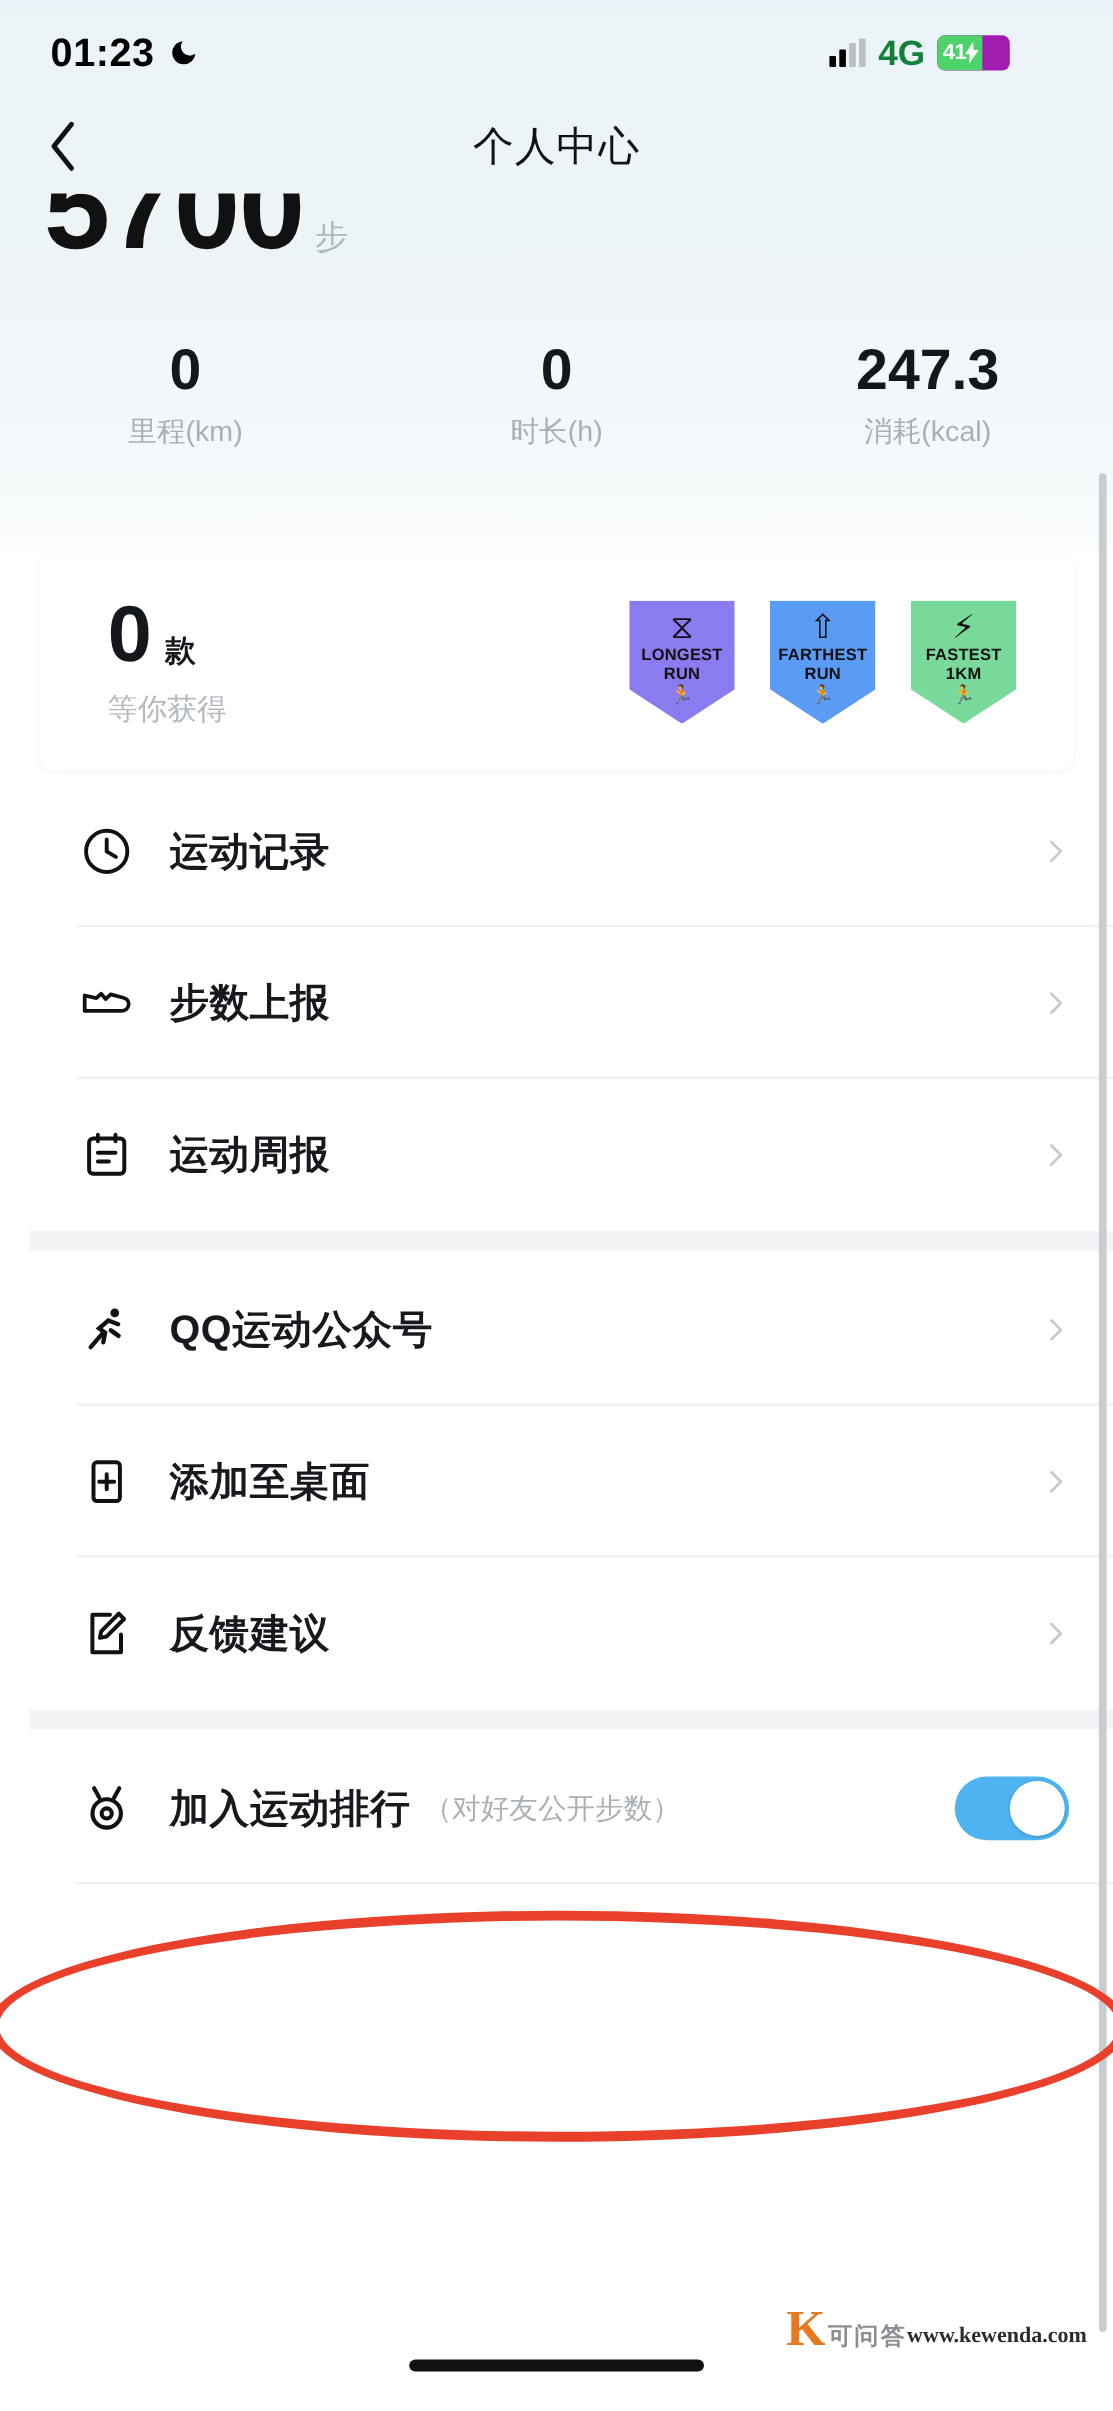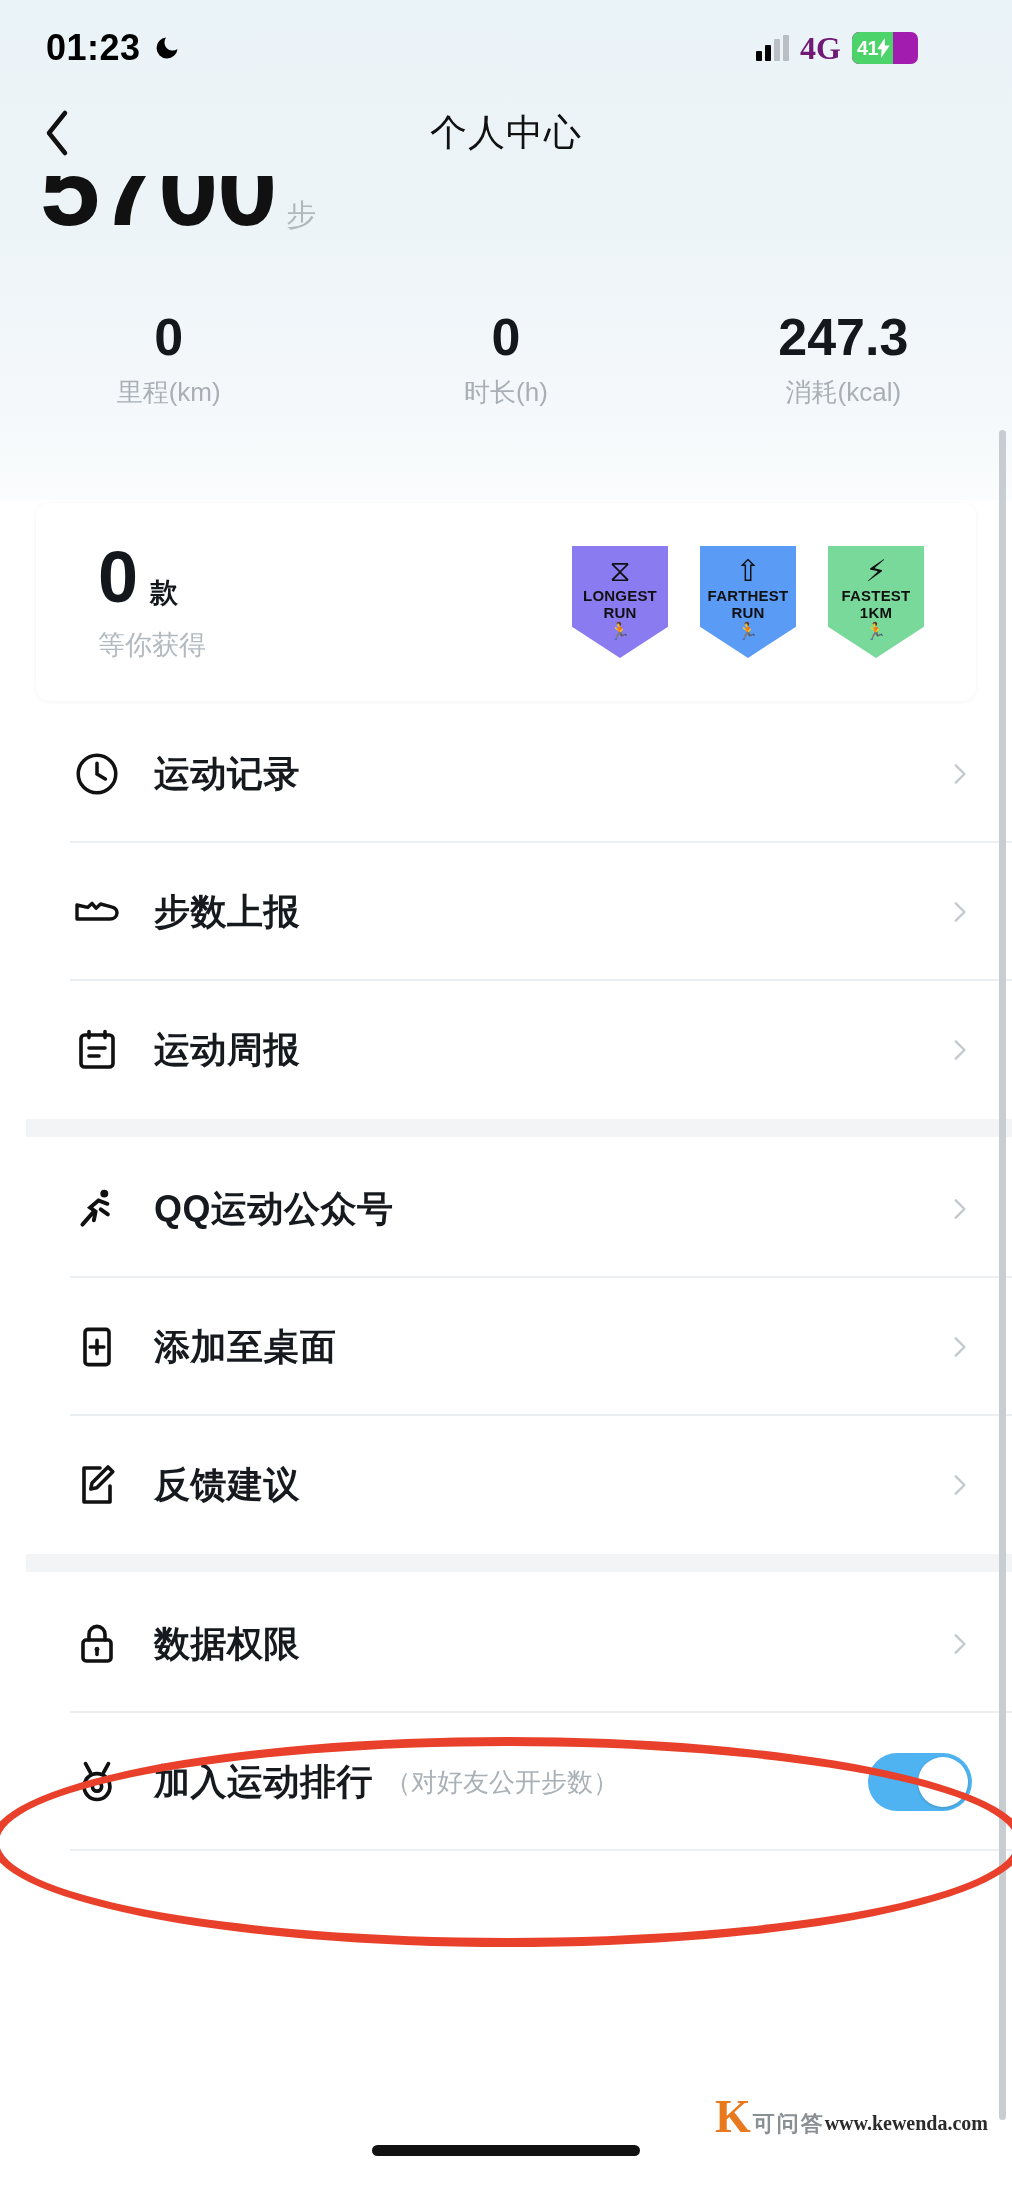--- a/index.html
+++ b/index.html
@@ -31,21 +31,21 @@
     font-family: "Liberation Sans", sans-serif;
   }
   .moon-icon { width: 28px; height: 28px; display:block; }
   .status-right { display: flex; align-items: center; gap: 11px; }
   .signal { display: flex; align-items: flex-end; gap: 3px; height: 26px; }
   .signal i { display: block; width: 6px; background: #000; border-radius: 1px; }
   .signal i:nth-child(1){ height: 10px; }
   .signal i:nth-child(2){ height: 16px; }
   .signal i:nth-child(3){ height: 22px; background:#b9bfc4; }
   .signal i:nth-child(4){ height: 26px; background:#b9bfc4; }
-  .net-label { font-size: 32px; font-weight: 600; color: #701a75; font-family: Liberation Serif, serif; }
+  .net-label { font-size: 32px; font-weight: 600; color: #15803d; }
   .battery {
     position: relative; width: 66px; height: 32px; border-radius: 7px;
     background: #a21caf; display: flex; align-items: center; overflow: hidden;
   }
   .battery::after {
     content:""; position:absolute; right:-6px; top:10px; width:4px; height:12px;
     background:#b7bdc2; border-radius:0 2px 2px 0;
   }
   .battery .fill {
     position:absolute; left:0; top:0; bottom:0; width: 41px; background:#4cd36a;
@@ -378,35 +378,20 @@
     <svg class="chev" viewBox="0 0 24 24">
       <path d="M9 4l8 8-8 8" stroke="#c3c9ce" stroke-width="2.2" fill="none" stroke-linecap="round" stroke-linejoin="round"></path>
     </svg>
   </div>
 
   <div class="section-gap"></div>
 </div>
 
 <div class="list" style="top:1575px;">
 
-  <div class="row">
-    <span class="row-icon">
-      <svg width="48" height="48" viewBox="0 0 24 24" fill="none" stroke="#111" stroke-width="1.8" stroke-linecap="round">
-        <rect x="5" y="10" width="14" height="10.5" rx="1.6"></rect>
-        <path d="M8 10V7.2a4 4 0 0 1 8 0V10"></path>
-        <circle cx="12" cy="14.6" r="1.2" fill="#111" stroke="none"></circle>
-        <path d="M12 15.6v1.6"></path>
-      </svg>
-    </span>
-    <span class="row-label">数据权限</span>
-    <svg class="chev" viewBox="0 0 24 24">
-      <path d="M9 4l8 8-8 8" stroke="#c3c9ce" stroke-width="2.2" fill="none" stroke-linecap="round" stroke-linejoin="round"></path>
-    </svg>
-    <span class="divider"></span>
-  </div>
 
   <div class="row">
     <span class="row-icon">
       <svg width="50" height="50" viewBox="0 0 24 24" fill="none" stroke="#111" stroke-width="1.8" stroke-linecap="round" stroke-linejoin="round">
         <path d="M6.5 3.2l2.3 4.2M17.5 3.2l-2.3 4.2"></path>
         <circle cx="12" cy="14.2" r="6.2"></circle>
         <circle cx="12" cy="14.2" r="2.2"></circle>
       </svg>
     </span>
     <span class="row-label">加入运动排行</span>

